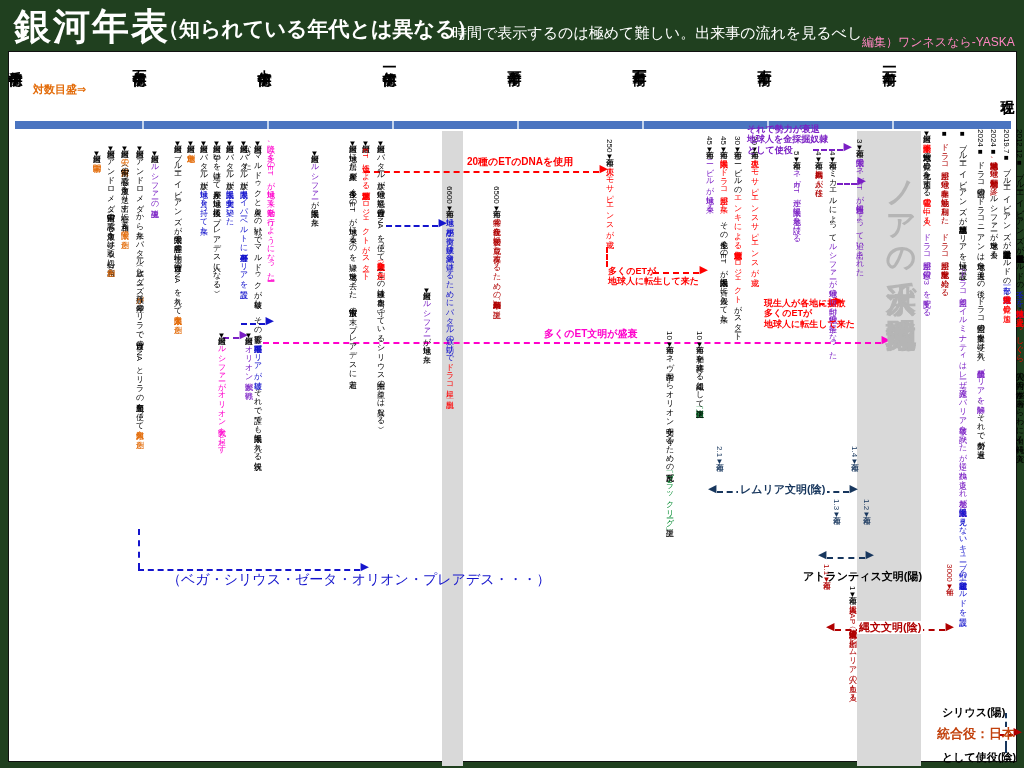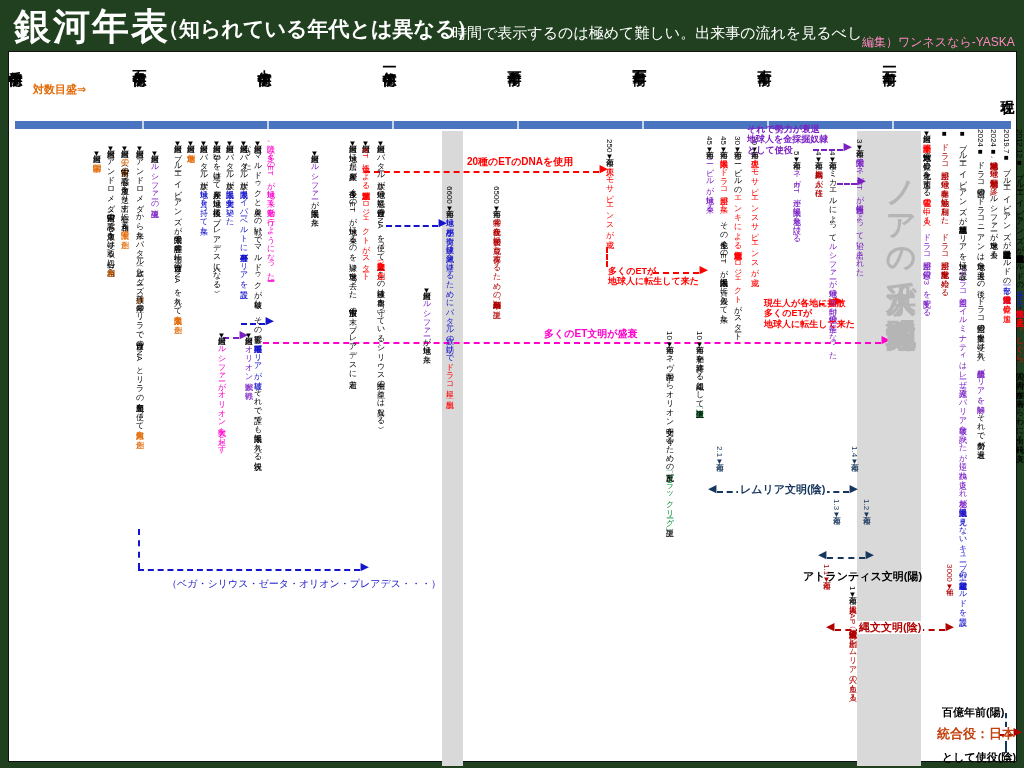--- a/index.html
+++ b/index.html
@@ -169,34 +169,34 @@
         <div class="hl" style="left: 746px; top: 123px; font-size: 9px; color: rgb(122, 31, 196); font-weight: bold;">
           <div>それで勢力が衰退</div>
           <div>地球人を金採掘奴隷</div>
           <div>として使役</div>
         </div>
         <div class="hl" style="left: 763px; top: 297px; font-size: 9px; color: rgb(255, 0, 0); font-weight: bold;">
           <div>現生人が各地に拡散</div>
           <div>多くのETが</div>
           <div>地球人に転生して来た</div>
         </div>
-        <div class="hl" style="left: 166px; top: 570px; font-size: 10px; color: rgb(20, 20, 204); margin-top: 7px;">
+        <div class="hl" style="left: 166px; top: 570px; font-size: 14px; color: rgb(20, 20, 204);">
           <div>（ベガ・シリウス・ゼータ・オリオン・プレアデス・・・）</div>
         </div>
         <div class="hl" style="left: 737px; top: 482px; font-size: 11px; color: rgb(23, 54, 93); font-weight: bold; background: rgb(255, 255, 255); padding: 0px 2px;">
           <div>レムリア文明(陰)</div>
         </div>
         <div class="hl" style="left: 802px; top: 569px; font-size: 11px; color: rgb(0, 0, 0); font-weight: bold;">
           <div>アトランティス文明(陽)</div>
         </div>
         <div class="hl" style="left: 856px; top: 620px; font-size: 11px; color: rgb(176, 0, 0); font-weight: bold; background: rgb(255, 255, 255); padding: 0px 2px;">
           <div>縄文文明(陰)</div>
         </div>
         <div class="hl" style="left: 941px; top: 705px; font-size: 11px; color: rgb(0, 0, 0); font-weight: bold;">
-          <div>百億年前(陽)</div>
+          <div>シリウス(陽)</div>
         </div>
         <div class="hl" style="left: 936px; top: 726px; font-size: 13px; color: #c2410c; font-weight: bold;">
           <div>統合役：日本</div>
         </div>
         <div class="hl" style="left: 941px; top: 750px; font-size: 11px; color: rgb(0, 0, 0); font-weight: bold;">
           <div>として使役(陰)</div>
         </div>
       </div>
   </div>
 </div>

